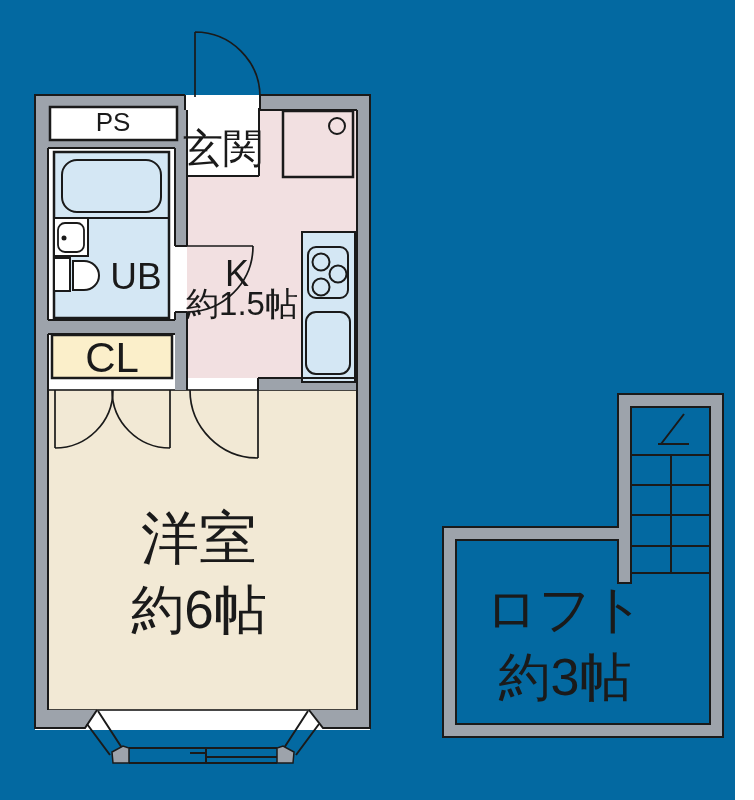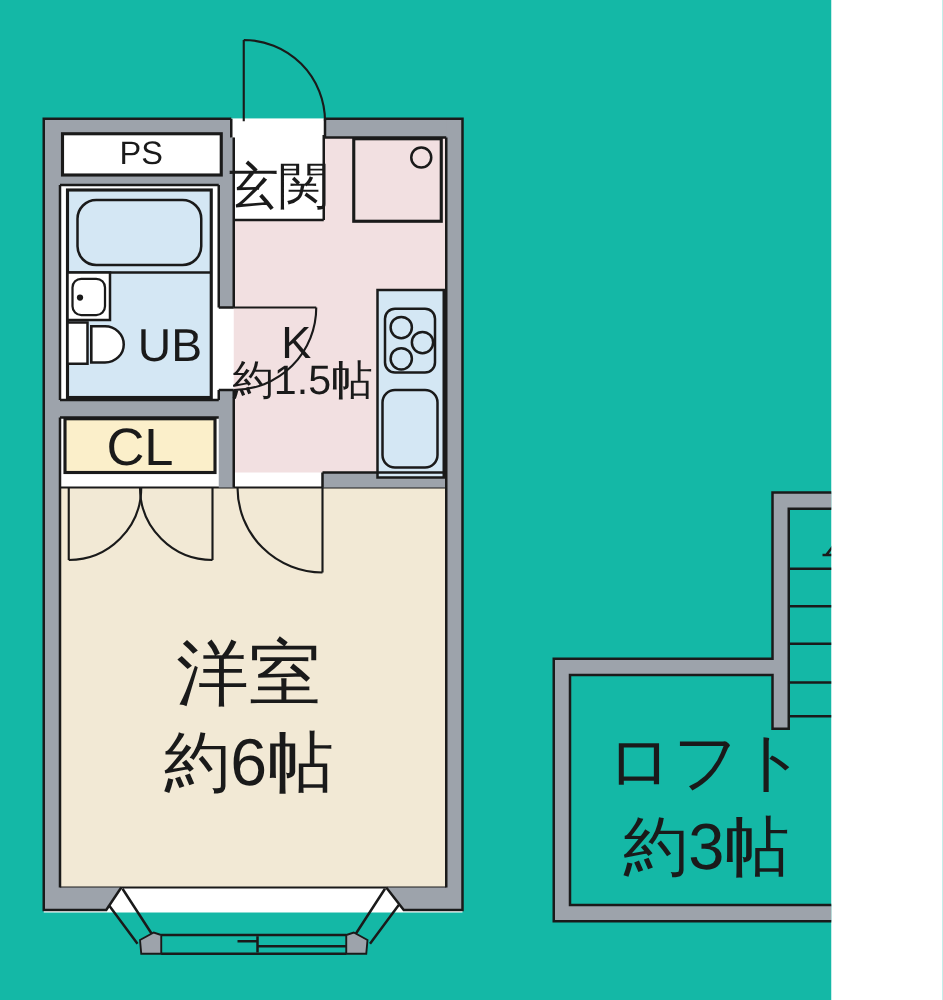--- a/index.html
+++ b/index.html
@@ -1,16 +1,16 @@
 <!DOCTYPE html>
 <html><head>
 <meta charset="utf-8">
 <style>
   html,body{margin:0;padding:0;background:#ffffff;}
-  #canvas{position:relative;width:665px;height:800px;background:#14b8a6;overflow:hidden;
+  #canvas{position:relative;width:735px;height:800px;background:#0369a1;overflow:hidden;
           font-family:"Liberation Sans","DejaVu Sans",sans-serif;}
   svg{position:absolute;left:0;top:0;}
   text{fill:#1a1a1a;font-family:"Liberation Sans","DejaVu Sans",sans-serif;}
 </style>
 </head>
 <body>
 
 <div id="canvas">
 <svg width="754" height="800" viewBox="0 0 754 800">
 

